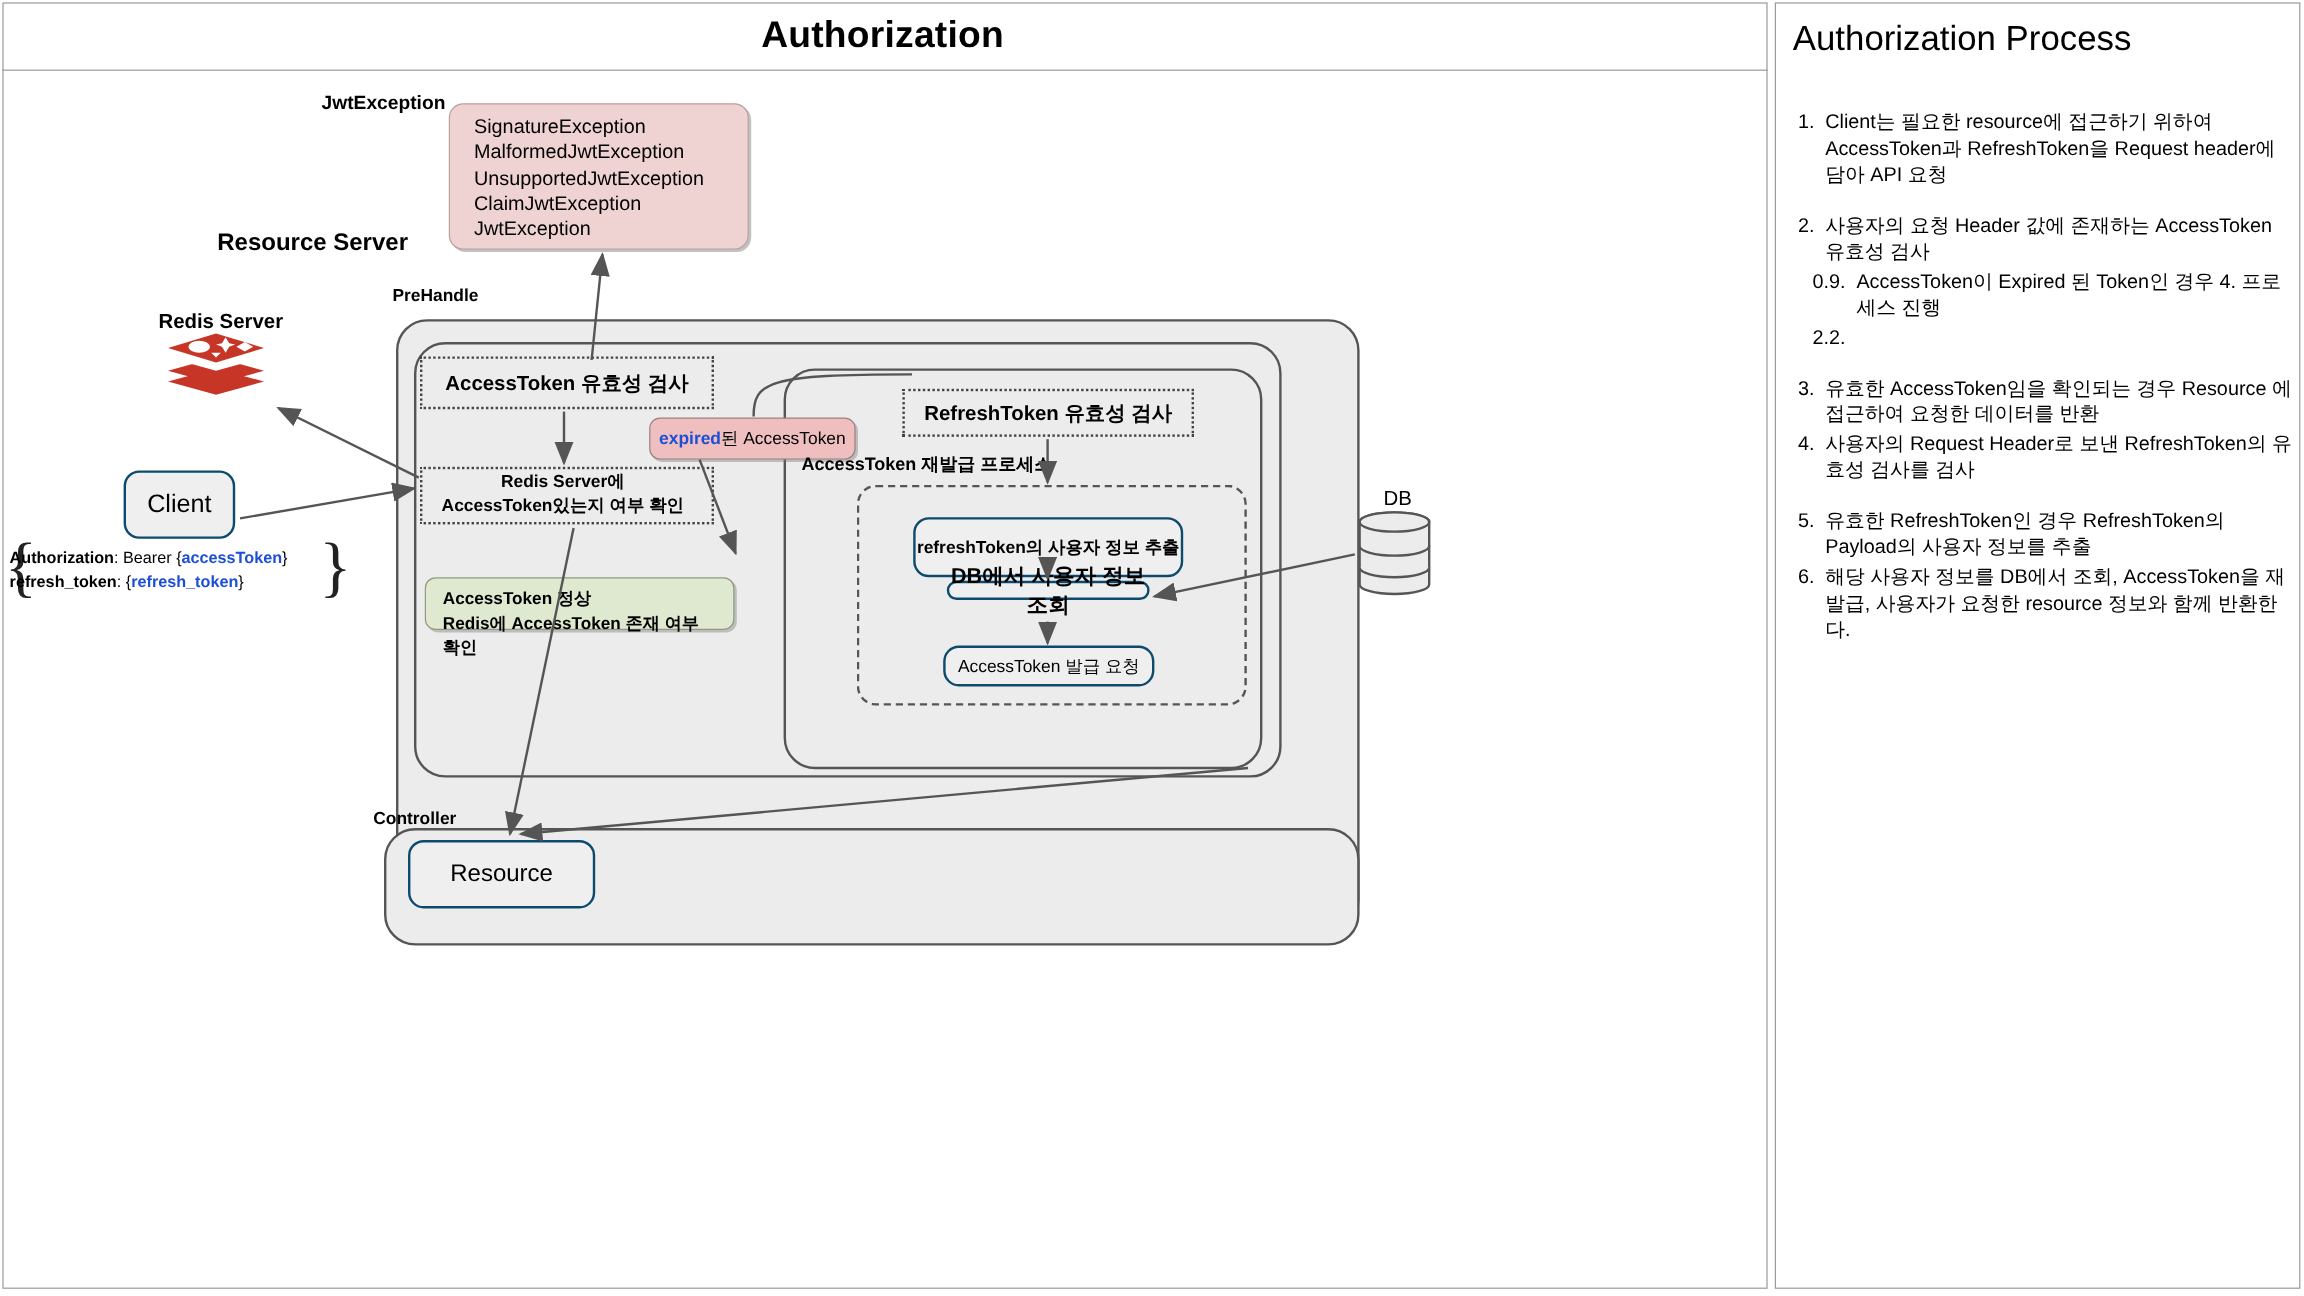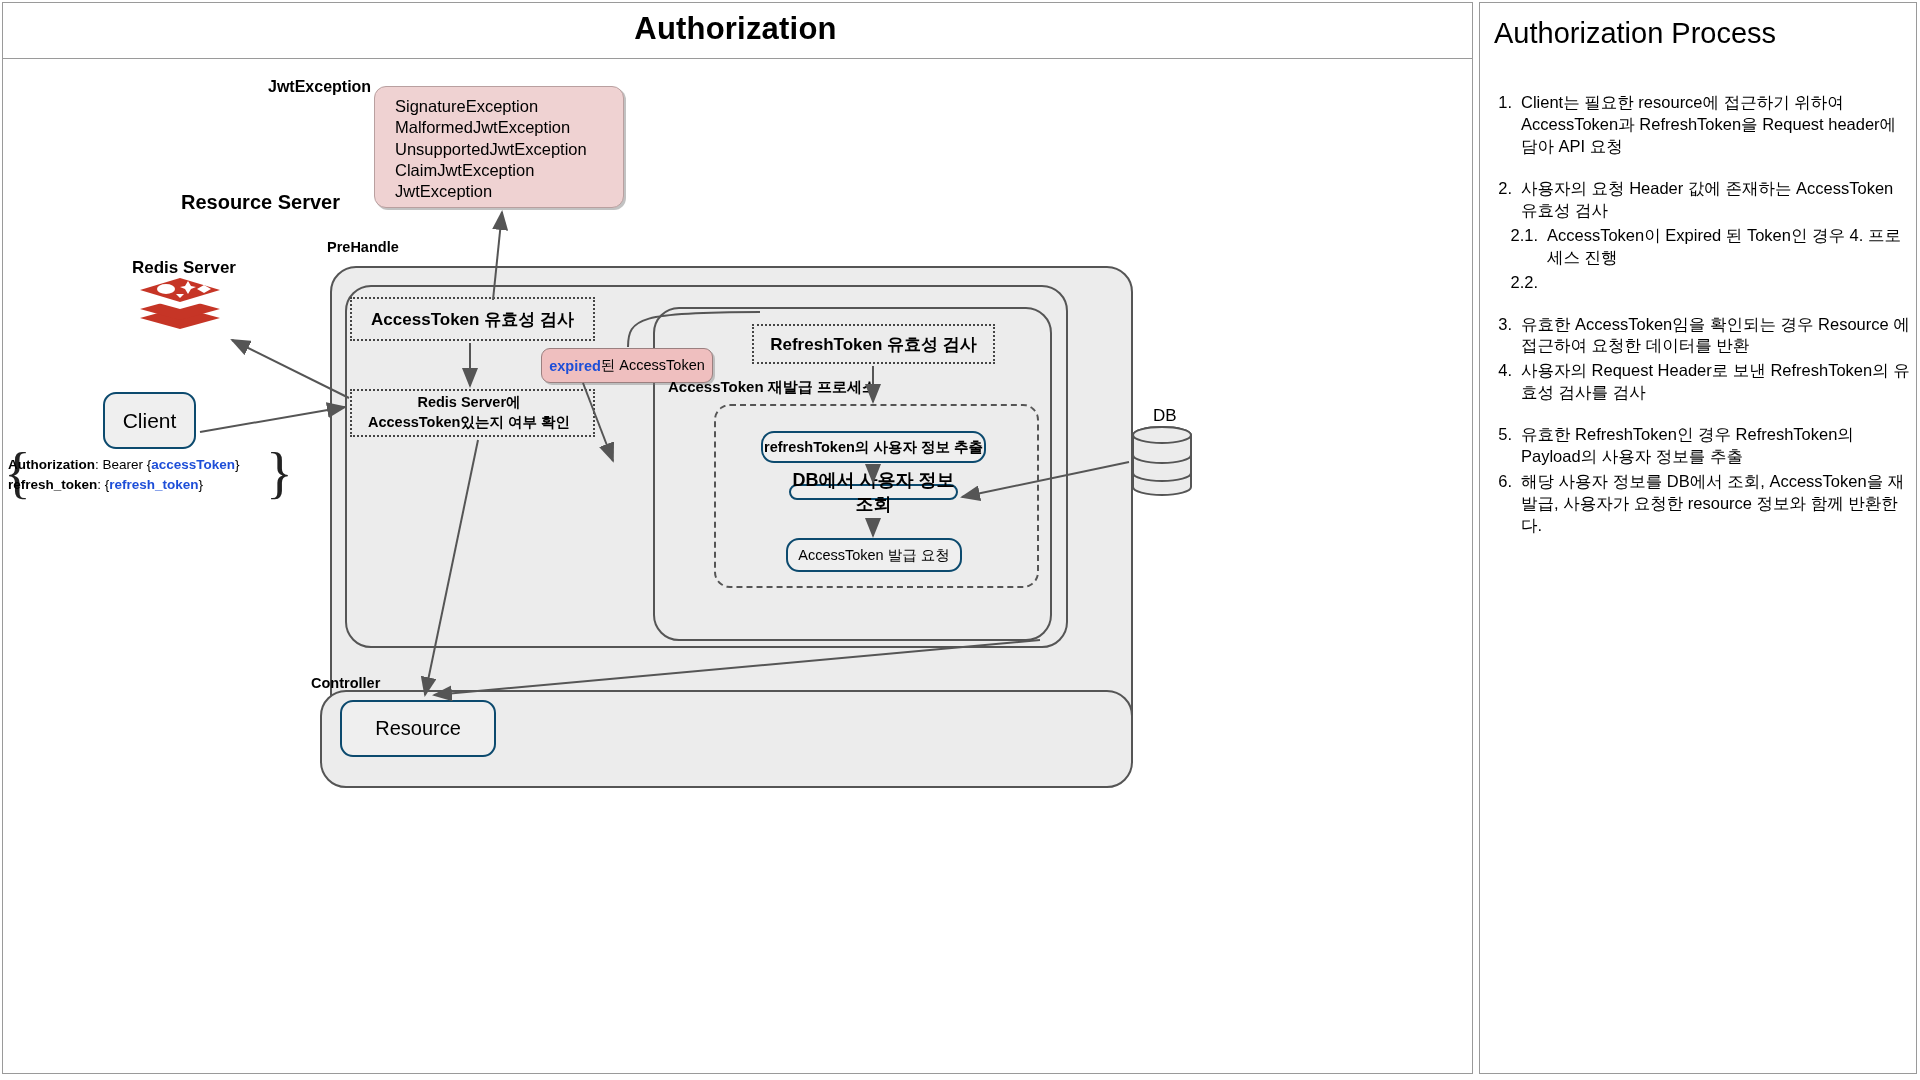--- a/index.html
+++ b/index.html
@@ -87,21 +87,21 @@
       <div class="pitem">
         <div class="num">1.</div>
         <div class="txt">Client는 필요한 resource에 접근하기 위하여 AccessToken과 RefreshToken을 Request header에 담아 API 요청</div>
       </div>
       <div class="gap"></div>
       <div class="pitem">
         <div class="num">2.</div>
         <div class="txt">사용자의 요청 Header 값에 존재하는 AccessToken 유효성 검사</div>
       </div>
       <div class="pitem sub">
-        <div class="num">2.1.</div>
+        <div class="num">0.9.</div>
         <div class="txt">AccessToken이 Expired 된 Token인 경우 4. 프로세스 진행</div>
       </div>
       <div class="pitem sub">
         <div class="num">2.2.</div>
       </div>
       <div class="gap"></div>
       <div class="pitem">
         <div class="num">3.</div>
         <div class="txt">유효한 AccessToken임을 확인되는 경우 Resource 에 접근하여 요청한 데이터를 반환</div>
       </div>
@@ -182,27 +182,31 @@
       <div>Redis Server에</div>
       <div>AccessToken있는지 여부 확인</div>
     </div>
   </div>
 
   <div class="callout-red" style="left:541px;top:348px;width:170px;height:33px;">
     <span class="red">expired</span>
       <span> 된 AccessToken</span>
   </div>
 
+  <div class="callout-green" style="left:354px;top:481px;width:258px;height:44px;">
+    <div>AccessToken 정상</div>
+    <div>Redis에 AccessToken 존재 여부 확인</div>
+  </div>
 
   <div class="dotted" style="left:752px;top:324px;width:243px;height:40px;font-size:17px;">
     <span>RefreshToken 유효성 검사</span>
   </div>
   <div class="lbl" style="left:668px;top:378px;font-size:15px;">AccessToken 재발급 프로세스</div>
 
-  <div class="rr" style="left:761px;top:431px;width:225px;height:32px;font-size:14.5px;font-weight:bold;">
+  <div class="rr" style="left:761px;top:431px;width:225px;height:50px;font-size:14.5px;font-weight:bold;">
     <span>refreshToken의 사용자 정보 추출</span>
   </div>
   <div class="rr" style="left:789px;top:484px;width:169px;height:16px;font-size:18px;font-weight:bold;">
     <span>DB에서 사용자 정보 조회</span>
   </div>
   <div class="rr" style="left:786px;top:538px;width:176px;height:34px;font-size:14.5px;font-weight:normal;text-align:right;">
     <span>AccessToken 발급 요청</span>
   </div>
 
   <div class="rr" style="left:340px;top:700px;width:156px;height:57px;font-size:20px;">

